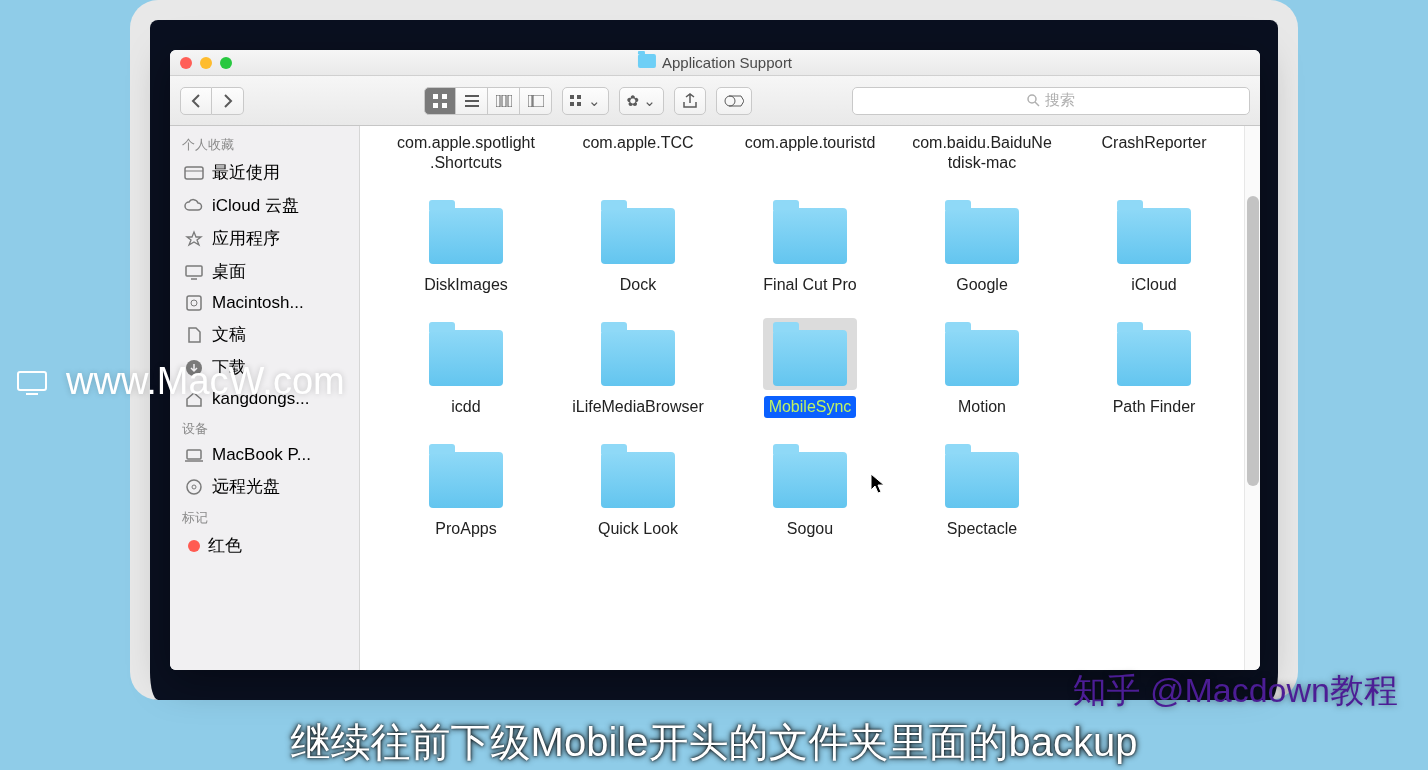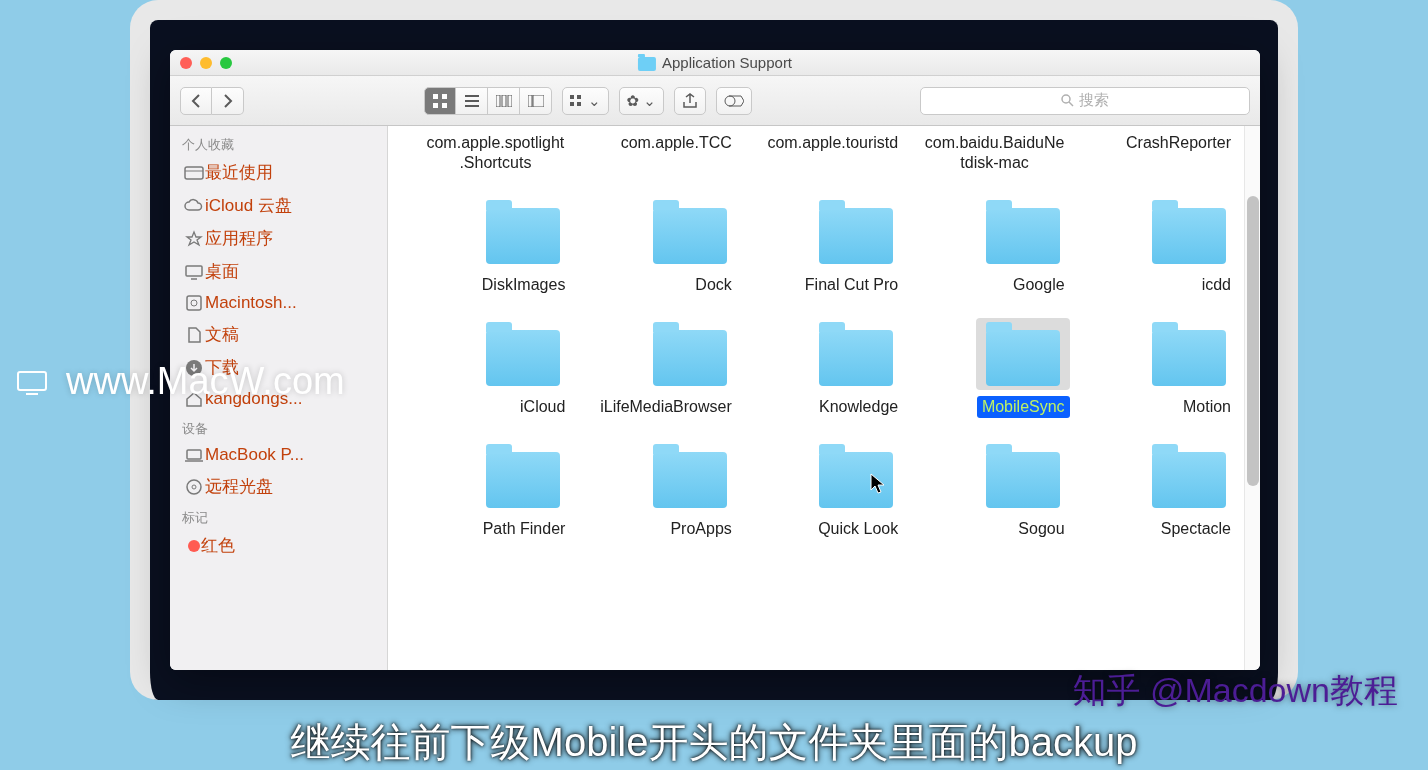--- a/index.html
+++ b/index.html
@@ -6,45 +6,45 @@
 body { width: 1428px; height: 770px; background: #8fcce8; overflow: hidden; position: relative; }
 
 .laptop-frame { position: absolute; left: 130px; top: 0; width: 1168px; height: 700px; background: #0a1020; border: 20px solid #e8e8e8; border-radius: 28px; border-bottom: none; }
 
 .finder-window { position: absolute; left: 170px; top: 50px; width: 1090px; height: 620px; background: #fff; border-radius: 6px; box-shadow: 0 10px 40px rgba(0,0,0,0.35); display: flex; flex-direction: column; overflow: hidden; }
 
 .title-bar { height: 26px; background: linear-gradient(#f6f6f6,#e9e9e9); display: flex; align-items: center; position: relative; border-bottom: 1px solid #d0d0d0; }
 .traffic-lights { display: flex; gap: 8px; padding-left: 10px; }
 .traffic-lights span { width: 12px; height: 12px; border-radius: 50%; display: inline-block; }
 .tl-red { background: #ff5f57; } .tl-yellow { background: #febc2e; } .tl-green { background: #28c840; }
-.title-center { position: absolute; left: 50%; transform: translateX(-50%); display: flex; align-items: flex-end; gap: 6px; font-size: 15px; color: #4a4a4a; }
+.title-center { position: absolute; left: 50%; transform: translateX(-50%); display: flex; align-items: flex-start; gap: 6px; font-size: 15px; color: #4a4a4a; }
 .folder-mini { width: 18px; height: 14px; background: #6ecff6; border-radius: 2px; position: relative; }
 .folder-mini::before { content: ""; position: absolute; top: -3px; left: 0; width: 7px; height: 3px; background: #6ecff6; border-radius: 1px 1px 0 0; }
 
 .toolbar { height: 50px; background: linear-gradient(#f6f6f6,#e9e9e9); border-bottom: 1px solid #c6c6c6; display: flex; align-items: center; padding: 0 10px; gap: 10px; }
 .nav-group, .view-group, .arrange-group, .action-group, .share-group, .tag-group { display: flex; }
 .tb-btn { height: 28px; min-width: 32px; background: linear-gradient(#fdfdfd,#f1f1f1); border: 1px solid #c9c9c9; display: flex; align-items: center; justify-content: center; font-size: 15px; color: #5a5a5a; cursor: pointer; padding: 0 7px; }
 .tb-btn.active { background: #7a7a7a; color: #fff; }
 .group-first { border-radius: 5px 0 0 5px; }
 .group-last { border-radius: 0 5px 5px 0; border-left: none; }
 .group-mid { border-left: none; }
 .single { border-radius: 5px; }
 .spacer { flex: 1; }
-.search-box { width: 330px; height: 28px; background: #fff; border: 1px solid #c9c9c9; border-radius: 5px; display: flex; align-items: center; justify-content: center; color: #b0b0b0; gap: 5px; font-size: 15px; }
+.search-box { width: 398px; height: 28px; background: #fff; border: 1px solid #c9c9c9; border-radius: 5px; display: flex; align-items: center; justify-content: center; color: #b0b0b0; gap: 5px; font-size: 15px; }
 
 .body-area { flex: 1; display: flex; overflow: hidden; }
-.sidebar { width: 218px; background: #f1f0f2; border-right: 1px solid #d6d6d6; overflow-y: auto; padding-top: 4px; }
+.sidebar { width: 190px; background: #f1f0f2; border-right: 1px solid #d6d6d6; overflow-y: auto; padding-top: 4px; }
 .sb-heading { font-size: 13px; color: #8a8a8a; padding: 6px 12px 2px; font-weight: 500; }
-.sb-item { display: flex; align-items: center; gap: 1px; padding: 5px 14px; font-size: 17px; color: #c2410c; cursor: pointer; }
+.sb-item { display: flex; align-items: center; gap: 8px; padding: 5px 14px; font-size: 17px; color: #000000; cursor: pointer; }
 .sb-item svg, .sb-item .sb-ico { width: 20px; height: 18px; color: #7a7a7a; flex-shrink: 0; }
 .sb-tag { width: 12px; height: 12px; border-radius: 50%; margin-left: 4px; }
 
 .content { flex: 1; overflow-y: auto; position: relative; }
 .grid { display: grid; grid-template-columns: repeat(5, 1fr); gap: 10px 0; padding: 0 20px 20px; }
-.folder-item { display: flex; flex-direction: column; align-items: flex-end; padding: 6px 4px; cursor: pointer; }
+.folder-item { display: flex; flex-direction: column; align-items: center; padding: 6px 4px; cursor: pointer; }
 .icon-wrap { width: 94px; height: 72px; display: flex; align-items: center; justify-content: center; border-radius: 4px; }
 .folder-item.selected .icon-wrap { background: #dcdcdc; }
 .folder-icon { width: 74px; height: 56px; background: linear-gradient(#8fd9f7,#63c5ef); border-radius: 4px; position: relative; margin-top: 8px; }
 .folder-icon::before { content: ""; position: absolute; top: -8px; left: 0; width: 26px; height: 10px; background: #8fd9f7; border-radius: 3px 3px 0 0; }
 .folder-label { font-size: 16px; color: #222; text-align: center; margin-top: 6px; max-width: 150px; padding: 1px 5px; border-radius: 3px; line-height: 1.25; word-break: break-word; }
 .folder-item.selected .folder-label { background: #0a60ff; color: #bef264; }
 .row-partial .icon-wrap { height: 0; }
 .row-partial .folder-label { margin-top: 0; }
 
 .scrollbar { position: absolute; right: 0; top: 0; width: 16px; height: 100%; background: #fafafa; border-left: 1px solid #e7e7e7; }
@@ -293,39 +293,33 @@
           <div class="folder-item">
             <div class="icon-wrap">
               <div class="folder-icon"></div>
             </div>
             <div class="folder-label">Google</div>
           </div>
           <div class="folder-item">
             <div class="icon-wrap">
               <div class="folder-icon"></div>
             </div>
+            <div class="folder-label">iCloud</div>
+          </div>
+          <div class="folder-item">
+            <div class="icon-wrap">
+              <div class="folder-icon"></div>
+            </div>
             <div class="folder-label">icdd</div>
           </div>
           <div class="folder-item">
             <div class="icon-wrap">
               <div class="folder-icon"></div>
             </div>
-            <div class="folder-label">iCloud</div>
-          </div>
-          <div class="folder-item">
-            <div class="icon-wrap">
-              <div class="folder-icon"></div>
-            </div>
             <div class="folder-label">iLifeMediaBrowser</div>
-          </div>
-          <div class="folder-item">
-            <div class="icon-wrap">
-              <div class="folder-icon"></div>
-            </div>
-            <div class="folder-label">Knowledge</div>
           </div>
           <div class="folder-item selected">
             <div class="icon-wrap">
               <div class="folder-icon"></div>
             </div>
             <div class="folder-label">MobileSync</div>
           </div>
           <div class="folder-item">
             <div class="icon-wrap">
               <div class="folder-icon"></div>

